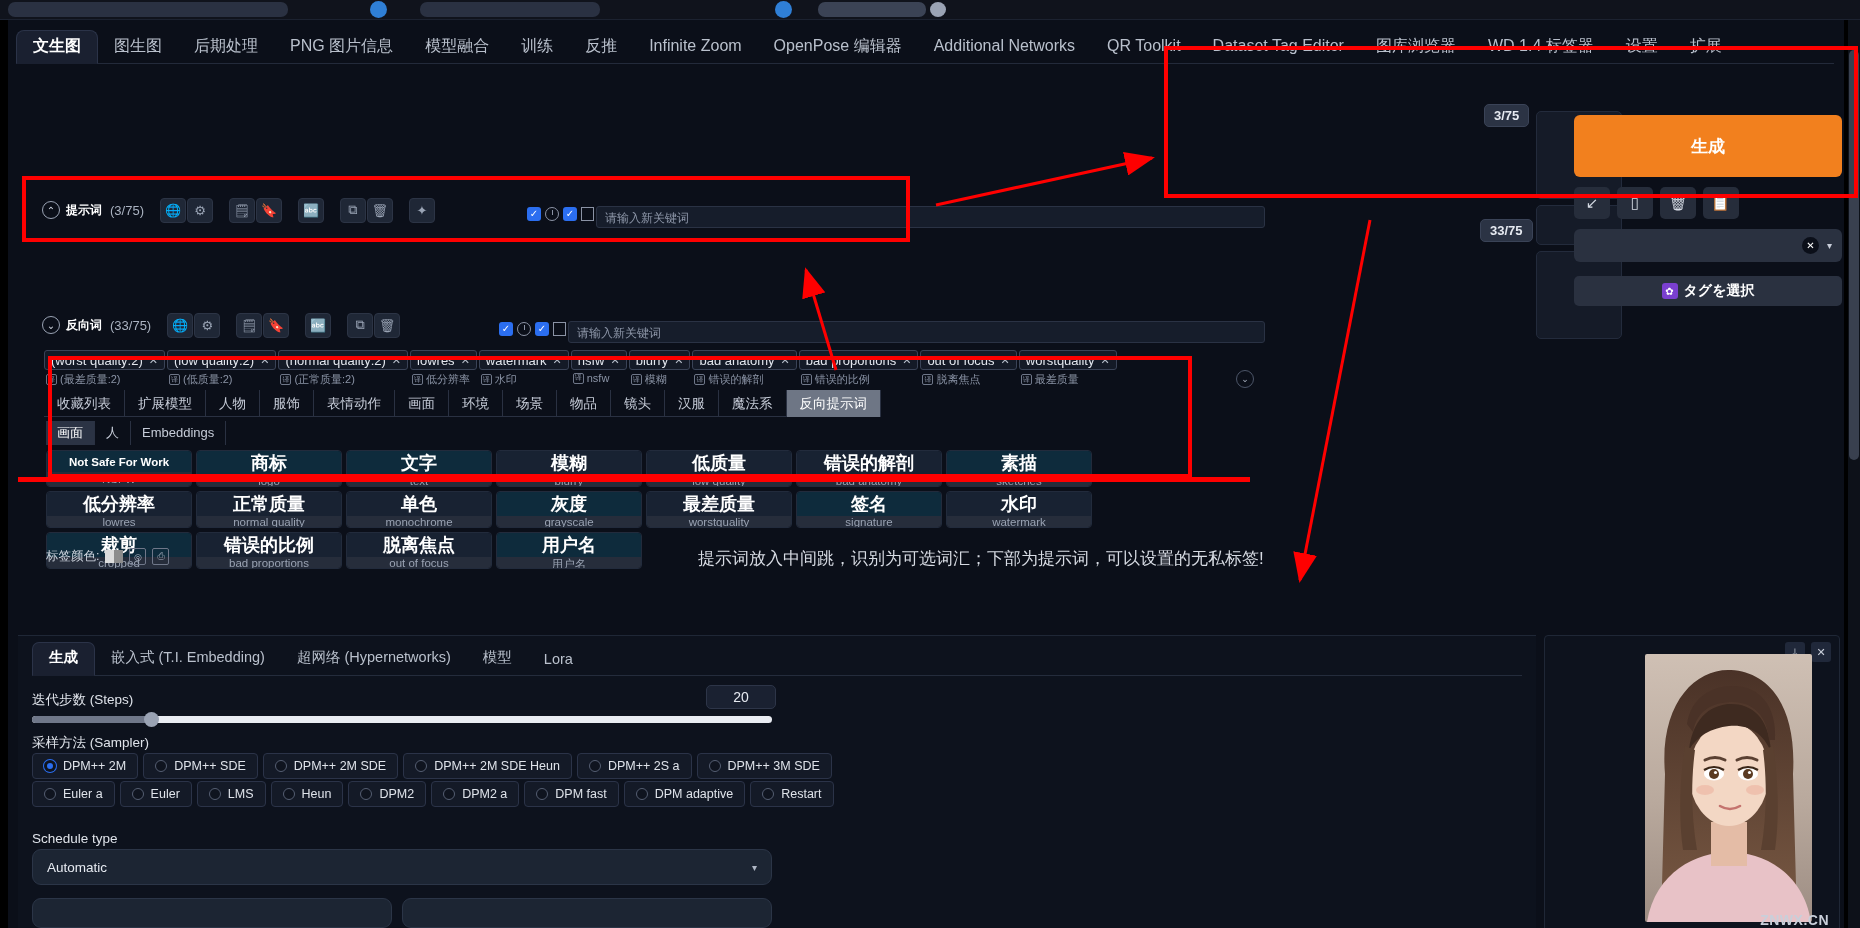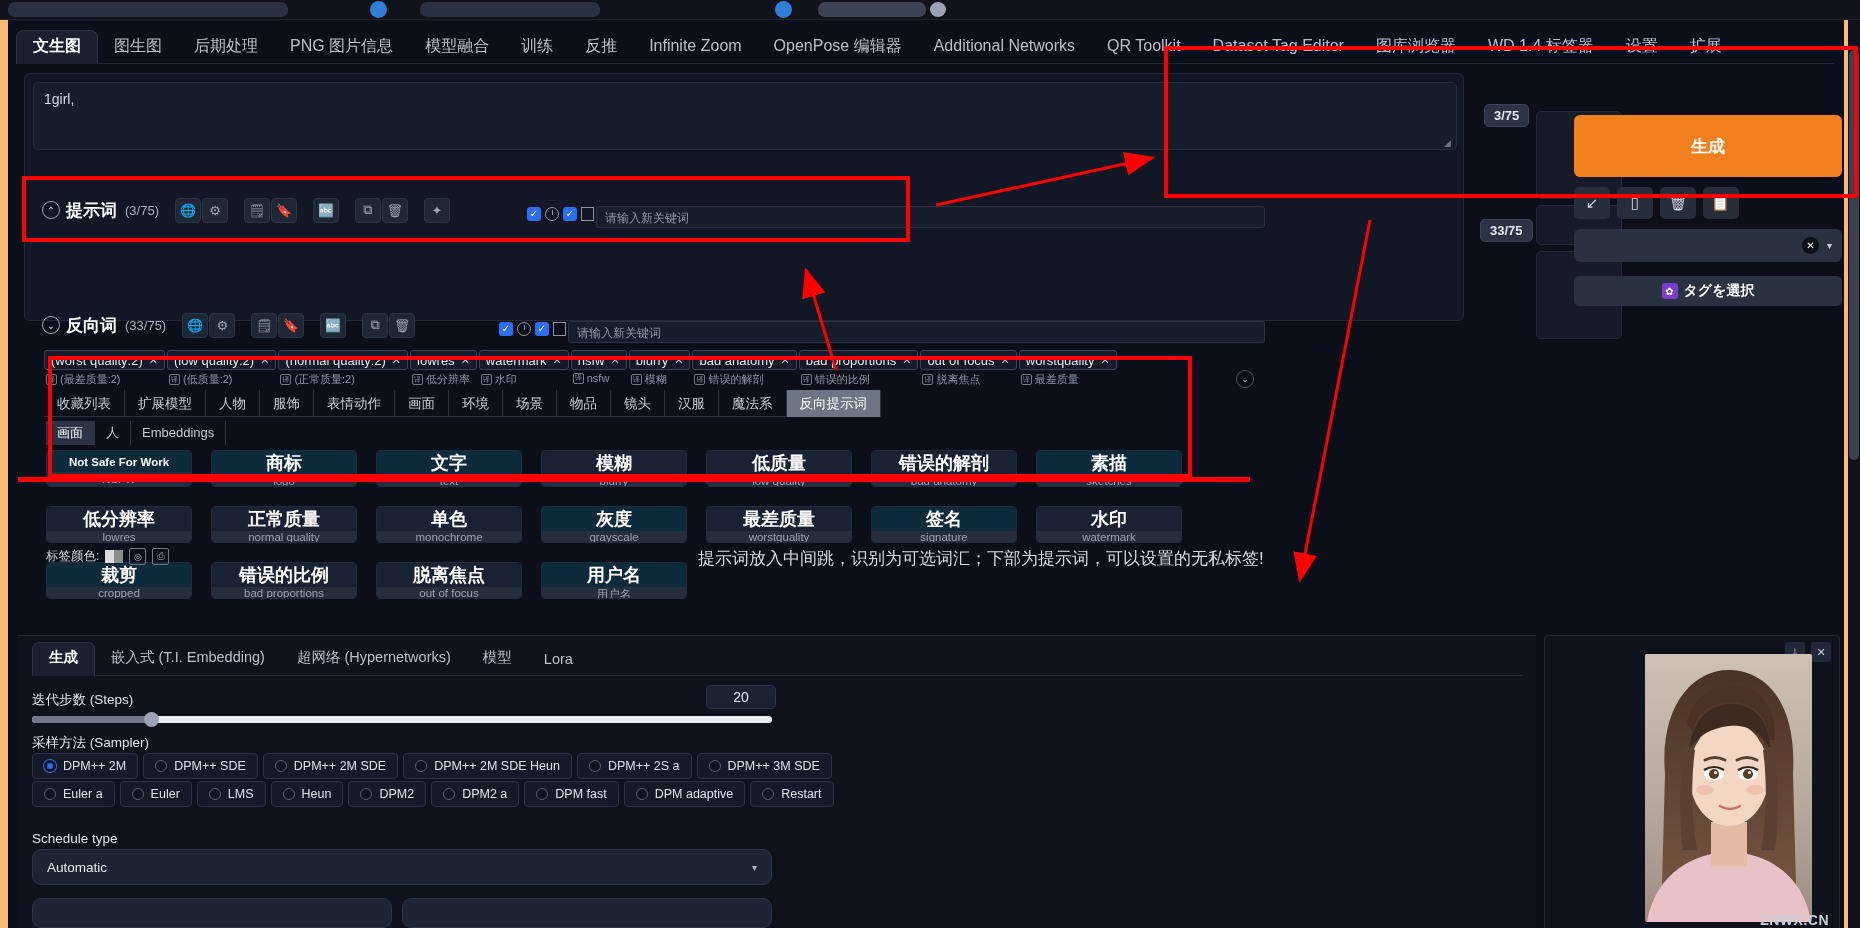--- a/index.html
+++ b/index.html
@@ -3,21 +3,21 @@
 <meta charset="utf-8">
 <style>
   * { box-sizing: border-box; }
   html, body {
     margin: 0; padding: 0;
     width: 1860px; height: 928px;
     background: #0b0f19;
     font-family: "Liberation Sans", "DejaVu Sans", sans-serif;
     overflow: hidden;
   }
-  #root { position: relative; width: 1860px; height: 928px; background: #fdba74; }
+  #root { position: relative; width: 1860px; height: 928px; background: #000000; }
 
   
   .chrome-strip {
     position: absolute; left: 0; top: 0; width: 1860px; height: 20px;
     background: #10131c; border-bottom: 1px solid #1c2230;
   }
   .chrome-pill { position:absolute; top:2px; height:15px; border-radius:7px; background:#2a3142; }
   .chrome-circle { position:absolute; top:1px; width:17px; height:17px; border-radius:50%; background:#2f7fd6; }
 
   
@@ -56,21 +56,21 @@
     color: #d6dbe4; font-size: 14px; padding: 8px 10px;
   }
   .resize-h { position:absolute; right:3px; bottom:2px; width:9px; height:9px;
               color:#6b7387; font-size:9px; }
 
   .sect-header {
     position: absolute; display: flex; align-items: center; gap: 6px; height: 28px;
   }
   .sect-caret { width:18px; height:18px; border:1.5px solid #9aa3b4; border-radius:50%;
                 color:#cfd5df; font-size:10px; display:flex; align-items:center; justify-content:center; }
-  .sect-title { font-size: 17px; font-weight: 700; color: #ffffff; }
+  .sect-title { font-size: 12px; font-weight: 700; color: #ffffff; }
   .sect-count { font-size: 13px; color: #aab2c0; margin-left: 2px; }
 
   .igroup { display:flex; gap:1px; margin-left:10px; }
   .ibtn {
     width: 26px; height: 25px; background: #1f2736; border: 1px solid #2c3445;
     border-radius: 4px; display:flex; align-items:center; justify-content:center;
     color:#9aa4b5; font-size: 13px; cursor: pointer;
   }
 
   .cb { width: 14px; height: 14px; border-radius: 3px; background: #2b6ef0;
@@ -118,21 +118,21 @@
   .cat.active { background:#6e7685; color:#ffffff; }
 
   .sub-strip { position:absolute; display:flex; height:24px; }
   .sub {
     padding: 0 11px; height:24px; line-height:24px; font-size:13px; color:#c6ccd8; cursor:pointer;
     border-right:1px solid #2a3142;
   }
   .sub.active { background:#2b3344; color:#ffffff; }
 
   
-  .taggrid { position:absolute; display:flex; flex-wrap:wrap; gap:19px; }
+  .taggrid { position:absolute; display:flex; flex-wrap:wrap; gap:4px; }
   .tagbtn {
     width: 146px; height: 37px; border-radius: 4px; overflow: hidden; cursor: pointer;
     display:flex; flex-direction:column; border:1px solid #222b3c;
   }
   .tagbtn .cn { flex: 0 0 21px; display:flex; align-items:center; justify-content:center;
                 font-size:18px; font-weight:700; color:#ffffff; background:#182232; }
   .tagbtn.hi .cn { background:#0e2b3c; }
   .tagbtn .en { flex: 1 1 auto; display:flex; align-items:center; justify-content:center;
                 font-size:11.5px; color:#9aa3b3; background:#262d3b; }
 
@@ -261,26 +261,20 @@
       <div class="tab"><span>QR Toolkit</span></div>
       <div class="tab"><span>Dataset Tag Editor</span></div>
       <div class="tab"><span>图库浏览器</span></div>
       <div class="tab"><span>WD 1.4 标签器</span></div>
       <div class="tab"><span>设置</span></div>
       <div class="tab"><span>扩展</span></div>
     </div>
 
     <div class="leftcol">
 
-      <div class="prompt-outer">
-        <div class="prompt-box1">
-          <span>1girl,</span>
-          <span class="resize-h">◢</span>
-        </div>
-      </div>
 
       <div class="sect-header" style="left:24px; top:126px;">
         <div class="sect-caret">⌃</div>
         <div class="sect-title">提示词</div>
         <div class="sect-count">(3/75)</div>
         <div class="igroup">
           <div class="ibtn">🌐</div>
           <div class="ibtn">⚙</div>
         </div>
         <div class="igroup">

